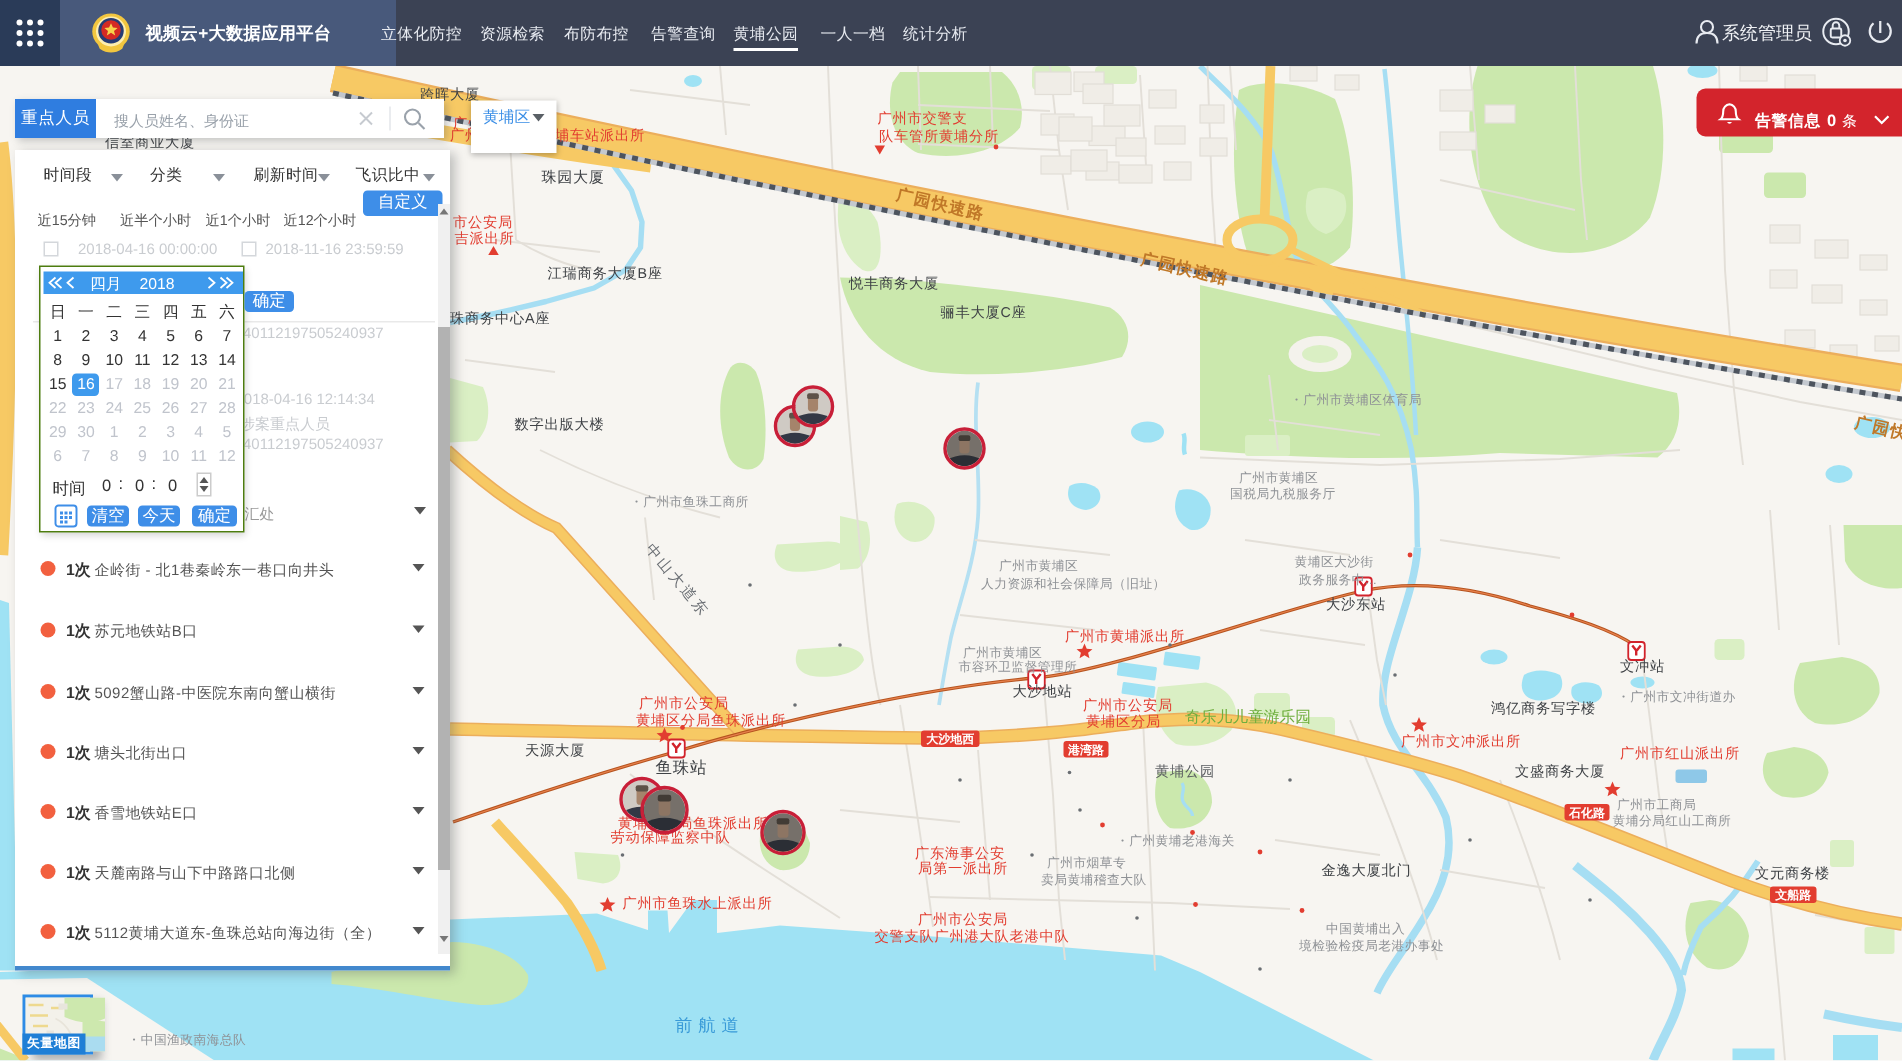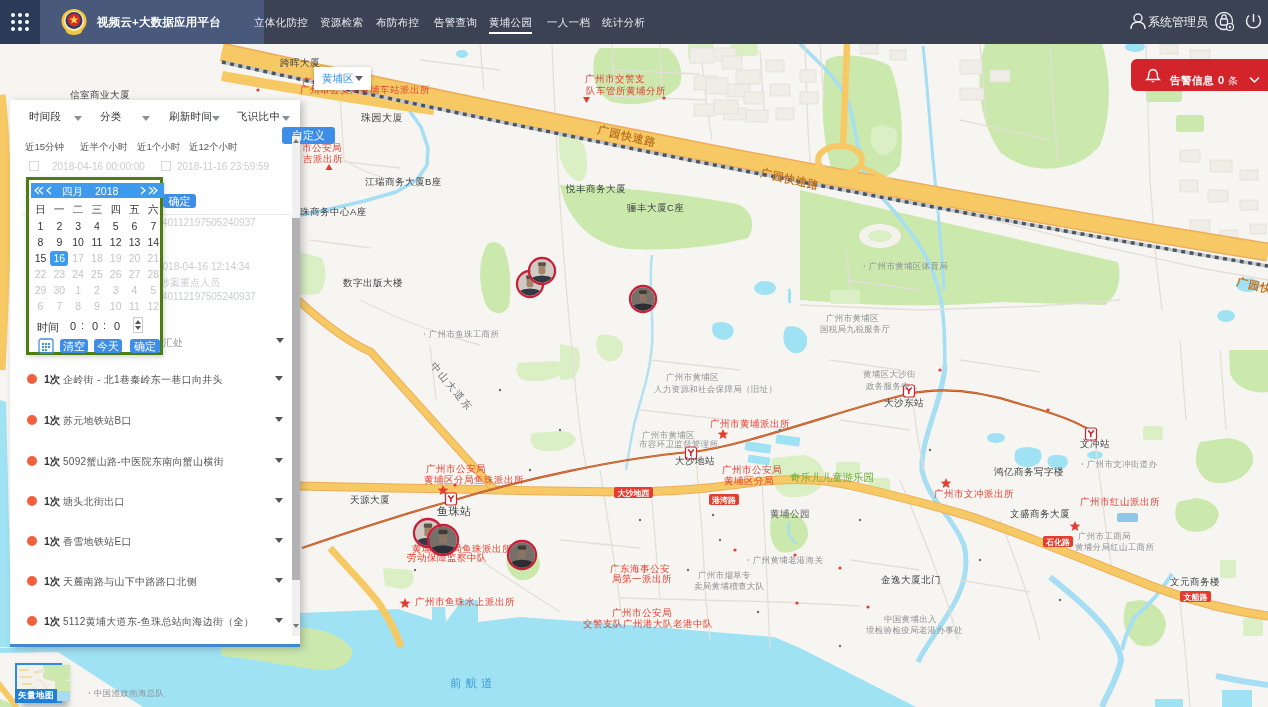--- a/index.html
+++ b/index.html
@@ -11,32 +11,32 @@
 #nav .apps { position:absolute; left:0; top:0; width:40px; height:44px; background:#2a3b58; }
 #nav .logo { position:absolute; left:40px; top:0; width:224px; height:44px; background:#48597b; }
 #nav .title { position:absolute; left:57px; top:15px; color:#fff; font-size:11.5px; font-weight:bold; letter-spacing:0.2px; white-space:nowrap; }
 .menuitem { position:absolute; top:16px; color:#e8ebf1; font-size:10.5px; letter-spacing:0.3px; }
 #nav .user { position:absolute; right:0; top:0; height:44px; color:#f0f2f5; font-size:12px; }
 
 #searchbar { position:absolute; left:10px; top:66px; width:286px; height:26px; background:#fff; box-shadow:2px 2px 5px rgba(80,85,90,.3); z-index:42; }
 #searchbar .btn { position:absolute; left:0; top:0; width:54px; height:26px; background:#2f7de0; color:#fff; font-size:11px; text-align:center; line-height:26px; letter-spacing:0.5px; }
 #searchbar .ph { position:absolute; left:66px; top:8px; color:#9aa2ab; font-size:10px; }
 
-#district { position:absolute; left:314px; top:67px; width:57px; height:23px; background:#fff; box-shadow:0 1px 4px rgba(0,0,0,.28); z-index:41; font-size:10.5px; color:#3a8ee6; line-height:23px; padding-left:8px; }
+#district { position:absolute; left:314px; top:67px; width:57px; height:35px; background:#fff; box-shadow:0 1px 4px rgba(0,0,0,.28); z-index:41; font-size:10.5px; color:#3a8ee6; line-height:23px; padding-left:8px; }
 
 #alert { position:absolute; left:1131px; top:59px; width:137px; height:32px; background:#d3242c; border-radius:6px 0 0 6px; z-index:41; color:#fff; }
 
 #panel { position:absolute; left:10px; top:100px; width:290px; height:547px; background:#fff; box-shadow:3px 2px 7px rgba(80,85,90,.35); border-bottom:3px solid #4288cd; z-index:41; }
 .flt { position:absolute; font-size:10.5px; color:#333; letter-spacing:0.3px; }
 .caret { position:absolute; width:0; height:0; border-left:4px solid transparent; border-right:4px solid transparent; border-top:5px solid #8a9099; }
 .qt { position:absolute; font-size:9.5px; color:#555; }
 .bluebtn { position:absolute; background:#3e8ee8; color:#fff; font-size:11px; text-align:center; border-radius:3px; }
 .greytxt { position:absolute; color:#c9ccd0; font-size:10px; white-space:nowrap; }
 
-#cal { position:absolute; z-index:1; left:16px; top:77px; width:137px; height:178px; background:#fff; border:3px solid #4d7c0f; box-shadow:1px 2px 5px rgba(0,0,0,.18);padding-left:44px; }
+#cal { position:absolute; z-index:1; left:16px; top:77px; width:137px; height:178px; background:#fff; border:1px solid #4d7c0f; box-shadow:1px 2px 5px rgba(0,0,0,.18);padding-left:44px; }
 #cal .hdr { position:absolute; left:2px; top:3px; width:133px; height:15px; background:#3e9aed; color:#fff; font-size:11px; }
 .cd { position:absolute; width:18px; text-align:center; font-size:10.5px; color:#333; }
 .cdg { color:#c0c4cc; }
 
 .row { position:absolute; left:0; width:290px; height:41px; }
 .row .dot { position:absolute; left:17px; top:-5px; width:10px; height:10px; border-radius:50%; background:#f2603f; }
 .row .n { position:absolute; left:34px; top:-6px; font-size:10.5px; color:#333; font-weight:bold; }
 .row .t { position:absolute; left:53px; top:-6px; font-size:10px; color:#555; white-space:nowrap; letter-spacing:0.3px; }
 .row .c { position:absolute; left:265px; top:-3px; width:0; height:0; border-left:4px solid transparent; border-right:4px solid transparent; border-top:5px solid #555; }
 
@@ -447,20 +447,34 @@
         <circle cx="112" cy="27" r="3.5" fill="#3b4254" stroke="#e8ebf1" stroke-width="1.2"></circle>
         <circle cx="112" cy="27" r="1.2" fill="#e8ebf1"></circle>
         <g fill="none" stroke="#e8ebf1" stroke-width="1.5">
           <path d="M135.5 14 v8"></path>
           <path d="M131 15.5 a7 7 0 1 0 9 0"></path>
         </g>
       </svg>
     </div>
   </div>
 
+  <div id="searchbar">
+    <div class="btn">重点人员</div>
+    <div class="ph">搜人员姓名、身份证</div>
+    <svg width="60" height="26" viewBox="0 0 60 26" style="position:absolute;right:2px;top:0;">
+      <g stroke="#c6cad0" stroke-width="1.3" fill="none">
+        <path d="M6 9 l8 8 M14 9 l-8 8"></path>
+      </g>
+      <line x1="26" y1="5" x2="26" y2="21" stroke="#e3e6ea" stroke-width="1"></line>
+      <g stroke="#9aa2ab" stroke-width="1.4" fill="none">
+        <circle cx="41" cy="12" r="5"></circle>
+        <path d="M45 16 l4 4"></path>
+      </g>
+    </svg>
+  </div>
   <div id="district">黄埔区
     <span style="position:absolute;right:8px;top:9px;width:0;height:0;border-left:4px solid transparent;border-right:4px solid transparent;border-top:5px solid #5a6066;"></span>
   </div>
 
   <div id="alert">
     <svg width="137" height="32" viewBox="0 0 137 32">
       <path d="M16 20.5 c1.6-1.2 1.8-2.8 1.8-5.2 a4.7 4.7 0 0 1 4.2-4.8 a4.7 4.7 0 0 1 4.2 4.8 c0 2.4 .2 4 1.8 5.2 z" fill="none" stroke="#fff" stroke-width="1.4"></path>
       <path d="M20.4 22.3 a1.7 1.7 0 0 0 3.2 0" fill="#fff"></path>
       <text x="39" y="25" fill="#fff" font-size="10.5" font-weight="bold" letter-spacing="0.5">告警信息</text>
       <text x="87" y="25" fill="#fff" font-size="11" font-weight="bold">0</text>
@@ -477,21 +491,21 @@
       <span class="caret" style="left:132px;top:16px;"></span>
     <div class="flt" style="left:159px;top:10px;">刷新时间</div>
       <span class="caret" style="left:202px;top:16px;"></span>
     <div class="flt" style="left:227px;top:10px;">飞识比中</div>
       <span class="caret" style="left:272px;top:16px;"></span>
 
     <div class="qt" style="left:15px;top:41px;">近15分钟</div>
     <div class="qt" style="left:70px;top:41px;">近半个小时</div>
     <div class="qt" style="left:127px;top:41px;">近1个小时</div>
     <div class="qt" style="left:179px;top:41px;">近12个小时</div>
-    <div class="bluebtn" style="left:232px;top:27px;width:53px;height:17px;line-height:17px;margin-left:40px;">自定义</div>
+    <div class="bluebtn" style="left:232px;top:27px;width:53px;height:17px;line-height:17px;">自定义</div>
 
     <div style="position:absolute;left:19px;top:61px;width:10px;height:10px;border:1px solid #d4d7db;"></div>
     <div class="greytxt" style="left:42px;top:61px;font-size:10px;">2018-04-16 00:00:00</div>
     <div style="position:absolute;left:151px;top:61px;width:10px;height:10px;border:1px solid #d4d7db;"></div>
     <div class="greytxt" style="left:167px;top:61px;font-size:10px;">2018-11-16 23:59:59</div>
 
     <div class="bluebtn" style="left:153px;top:94px;width:33px;height:14px;line-height:14px;z-index:2;">确定</div>
     <div class="greytxt" style="left:152px;top:117px;">40112197505240937</div>
     <div class="greytxt" style="left:147px;top:161px;">2018-04-16 12:14:34</div>
     <div class="greytxt" style="left:150px;top:176px;">涉案重点人员</div>

